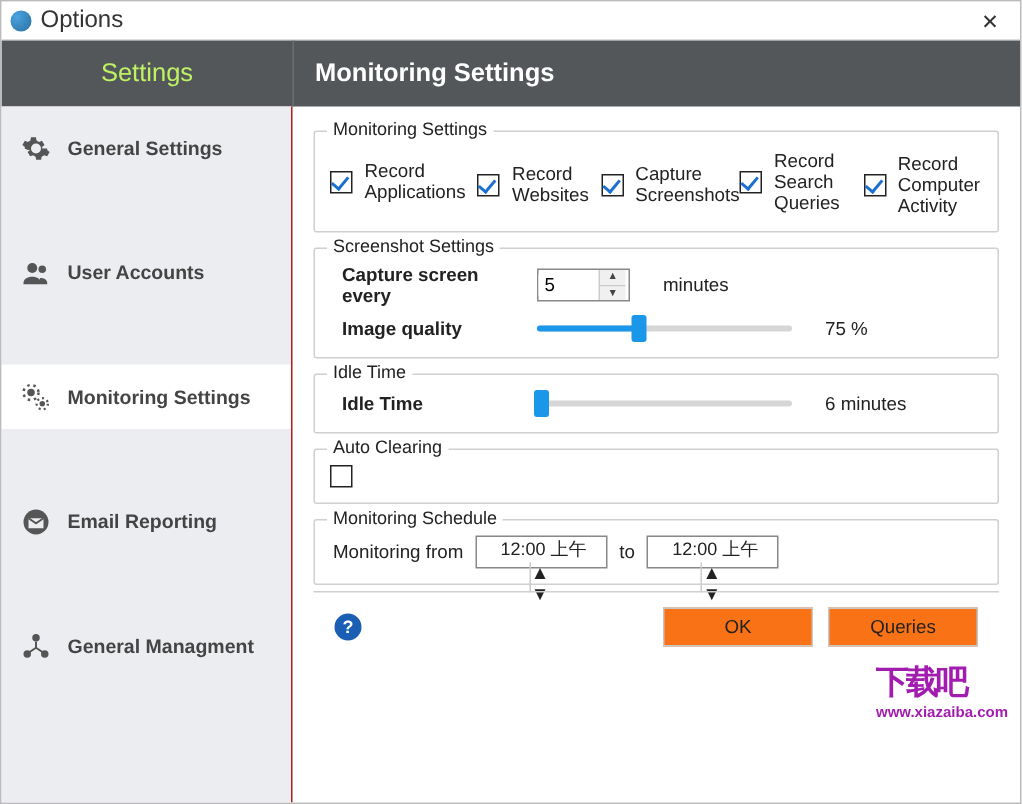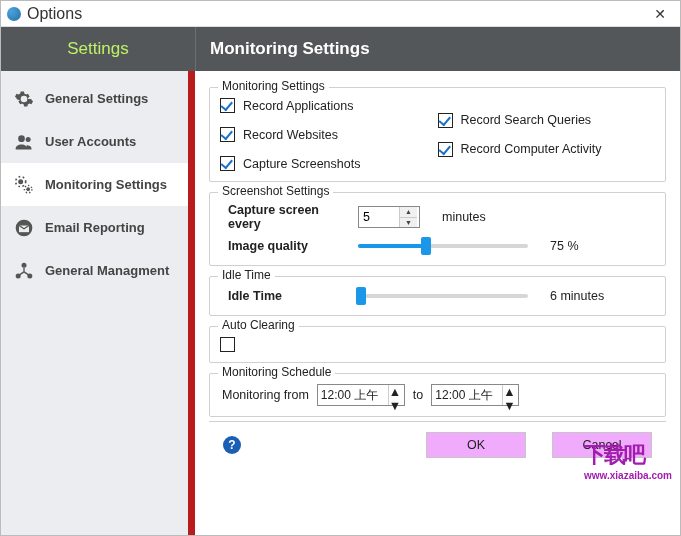--- a/index.html
+++ b/index.html
@@ -13,57 +13,57 @@
 
 
 .headerbar { height: 44px; background: #54575a; display: flex; }
 .headerbar .h-left { width: 194px; display:flex; align-items:center; justify-content:center; color:#bef264; font-size:17px; font-weight:400; }
 .headerbar .h-right { flex:1; display:flex; align-items:center; color:#fff; font-size:17px; font-weight:600; padding-left:14px; border-left:1px solid #6b6e71; }
 
 
 .main { flex:1; display:flex; min-height:0; }
 
 
-.sidebar { width: 194px; background: #ebedf0; border-right:7px solid #b91c1c; display:flex; flex-direction:column; padding-top:6px; }
+.sidebar { width: 194px; background: #ebedf0; border-right:1px solid #b91c1c; display:flex; flex-direction:column; padding-top:6px;gap:40px; }
 .sidebar .item { height: 43px; display:flex; align-items:center; padding-left:12px; gap:10px; font-size:13px; font-weight:600; color:#444; cursor:pointer; }
 .sidebar .item.active { background:#fff; }
 .sidebar .icon-wrap { width:22px; height:22px; display:flex; align-items:center; justify-content:center; color:#555; flex-shrink:0; }
 
 
 .content { flex:1; padding: 10px 14px 10px 14px; display:flex; flex-direction:column; gap:4px; font-size:12.5px; color:#222; }
 .group { border:1px solid #d0d0d0; border-radius:2px; padding:8px 10px 10px 10px; position:relative; margin-top:6px; }
 .group .legend { position:absolute; top:-9px; left:8px; background:#fff; padding:0 4px; font-size:12px; color:#222; }
 .row { display:flex; align-items:center; gap:8px; margin-top:6px; }
 .row:first-of-type { margin-top:2px; }
 .cb { width:15px; height:15px; border:1px solid #222; display:flex; align-items:center; justify-content:center; background:#fff; flex-shrink:0; }
 .cb.checked::after { content:""; width:9px; height:5px; border-left:2px solid #1a6fcf; border-bottom:2px solid #1a6fcf; transform: rotate(-50deg) translate(0px,-1px); }
 .cols { display:flex; }
-.col { flex:1; display:flex; flex-direction:column; gap:8px;justify-content:center; }
+.col { flex:1; display:flex; flex-direction:row; gap:8px; }
 
 .spin { width:62px; height:22px; border:1px solid #888; background:#fff; display:flex; align-items:center; }
 .spin input { border:none; width:40px; padding-left:4px; font-size:12.5px; outline:none; }
 .spin .spbtns { width:18px; height:100%; display:flex; flex-direction:column; border-left:1px solid #ccc; }
 .spin .spb { flex:1; background:#f0f0f0; display:flex; align-items:center; justify-content:center; font-size:7px; color:#444; }
 .spin .spb:first-child { border-bottom:1px solid #ccc; }
 
 .slider { position:relative; width:170px; height:18px; display:flex; align-items:center; }
 .slider .track { width:100%; height:4px; background:#d6d6d6; border-radius:2px; }
 .slider .fill { position:absolute; left:0; height:4px; background:#1a97e8; border-radius:2px; }
 .slider .thumb { position:absolute; width:10px; height:18px; background:#1a97e8; border-radius:2px; top:0; }
 
-.timefield { width:88px; height:22px; border:1px solid #888; background:#fff; display:flex; align-items:center; }
+.timefield { width:88px; height:22px; border:1px solid #888; background:#fff; display:flex; align-items:center;flex-direction:column; }
 .timefield .tv { flex:1; padding-left:3px; font-size:12px; }
 .timefield .spbtns { width:16px; height:100%; display:flex; flex-direction:column; border-left:1px solid #ccc;}
 
 .label-col { width:130px; padding-left:8px;font-weight:bold; }
 
 
 .footer { border-top:1px solid #d0d0d0; padding:10px 14px; display:flex; align-items:center; gap:10px; justify-content:flex-end; position:relative; }
 .footer .help { position:absolute; left:14px; width:18px; height:18px; border-radius:50%; background:#1a5fb4; color:#fff; display:flex; align-items:center; justify-content:center; font-size:12px; font-weight:bold; }
-.btn { width:100px; height:26px; background:#f0abfc; border:1px solid #c6c6c6; display:flex; align-items:center; justify-content:center; font-size:12.5px; color:#222; cursor:pointer;margin-left:16px; }
+.btn { width:100px; height:26px; background:#f97316; border:1px solid #c6c6c6; display:flex; align-items:center; justify-content:center; font-size:12.5px; color:#222; cursor:pointer; }
 
 
 .wm { position:absolute; right:8px; bottom:54px; font-size:22px; color:#a21caf; font-weight:900; pointer-events:none; font-family: "SimHei","Microsoft YaHei",sans-serif; letter-spacing:-2px; }
 .wm .sub { font-size:10px; display:block; text-align:center; letter-spacing:0; }
 </style>
 </head>
 <body>
 
 <div class="titlebar">
   <div class="app-icon"></div>
@@ -225,21 +225,21 @@
             <div class="spb">▲</div>
             <div class="spb">▼</div>
           </div>
         </div>
       </div>
     </div>
 
     <div class="footer">
       <div class="help">?</div>
       <div class="btn">OK</div>
-      <div class="btn">Cancel</div>
+      <div class="btn">Queries</div>
     </div>
 
     <div class="wm">
       <span>下载吧</span>
       <span class="sub">www.xiazaiba.com</span>
     </div>
 
   </div>
 </div>
 

